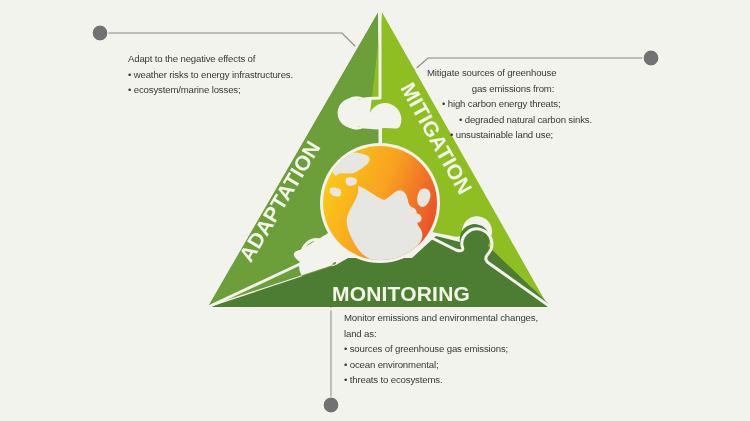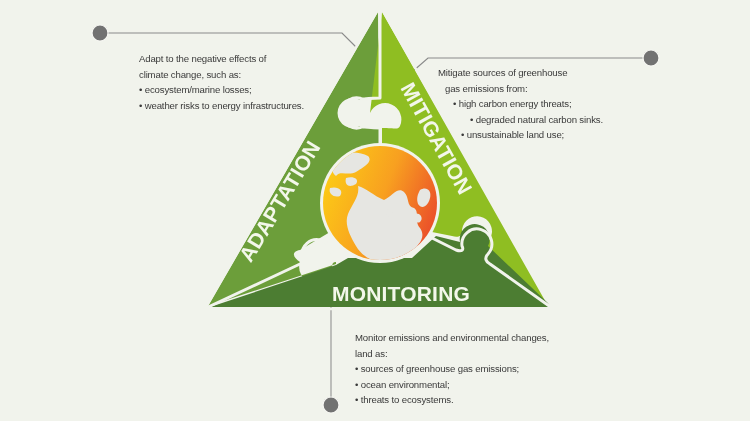--- a/index.html
+++ b/index.html
@@ -1,21 +1,21 @@
 <!DOCTYPE html>
 <html><head>
 <meta charset="utf-8">
 <style>
   html, body { margin:0; padding:0; }
   body { width:750px; height:421px; background:#f1f3ec; position:relative; overflow:hidden;
          font-family:"Liberation Sans", "DejaVu Sans", sans-serif; }
   #diagram { position:absolute; left:0; top:0; width:750px; height:421px; }
   .text-block { position:absolute; color:#3a3a3a; font-size:9.6px; line-height:15.5px;
                 font-family:"Liberation Sans", sans-serif; letter-spacing:-0.15px; }
-  .text-block div { white-space:nowrap;margin-left:11px; }
+  .text-block div { white-space:nowrap; }
   .label-text { font-family:"Liberation Sans", sans-serif; font-weight:bold; fill:#f3f7ea;
                 font-size:21px; letter-spacing:0.2px; }
 </style>
 </head>
 <body>
 
 <svg id="diagram" viewBox="0 0 750 421" xmlns="http://www.w3.org/2000/svg">
   <defs>
     <linearGradient id="globeGrad" x1="0" y1="0.3" x2="1" y2="0.7">
       <stop offset="0" stop-color="#fccb16"></stop>
@@ -85,32 +85,31 @@
   <text class="label-text" text-anchor="middle" transform="translate(430,142) rotate(61)">MITIGATION</text>
   <text class="label-text" text-anchor="middle" x="401" y="301">MONITORING</text>
 
   <circle cx="100" cy="33" r="8" fill="#727272" stroke="#f8f8f4" stroke-width="1.2"></circle>
   <circle cx="651" cy="58" r="8" fill="#727272" stroke="#f8f8f4" stroke-width="1.2"></circle>
   <circle cx="331" cy="405" r="8" fill="#727272" stroke="#f8f8f4" stroke-width="1.2"></circle>
 </svg>
 
 <div class="text-block" style="left:128px; top:51px;">
   <div>Adapt to the negative effects of</div>
-  <div>climate change, such as:</div>
+  <div>• weather risks to energy infrastructures.</div>
   <div>• ecosystem/marine losses;</div>
-  <div>• weather risks to energy infrastructures.</div>
 </div>
 
 <div class="text-block" style="left:427px; top:65px;">
   <div>Mitigate sources of greenhouse</div>
-  <div style="padding-left:7px;">gas emissions from:</div>
+  <div style="padding-left:7px;text-align:center;">gas emissions from:</div>
   <div style="padding-left:15px;">• high carbon energy threats;</div>
   <div style="padding-left:32px;">• degraded natural carbon sinks.</div>
   <div style="padding-left:23px;">• unsustainable land use;</div>
 </div>
 
-<div class="text-block" style="left:344px; top:330px;">
+<div class="text-block" style="left:344px; top:310px;">
   <div>Monitor emissions and environmental changes,</div>
   <div>land as:</div>
   <div>• sources of greenhouse gas emissions;</div>
   <div>• ocean environmental;</div>
   <div>• threats to ecosystems.</div>
 </div>
 
 </body></html>

